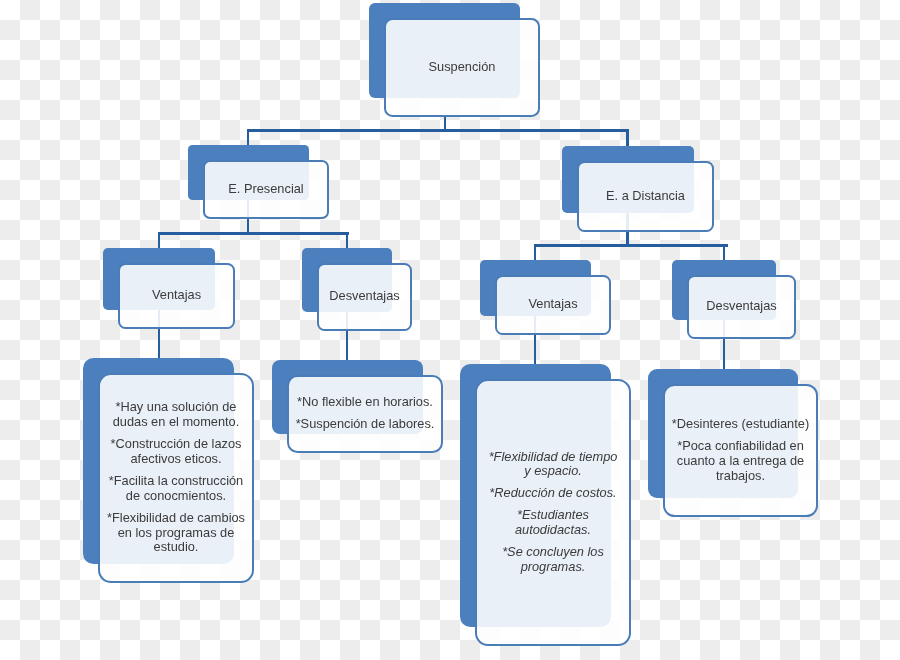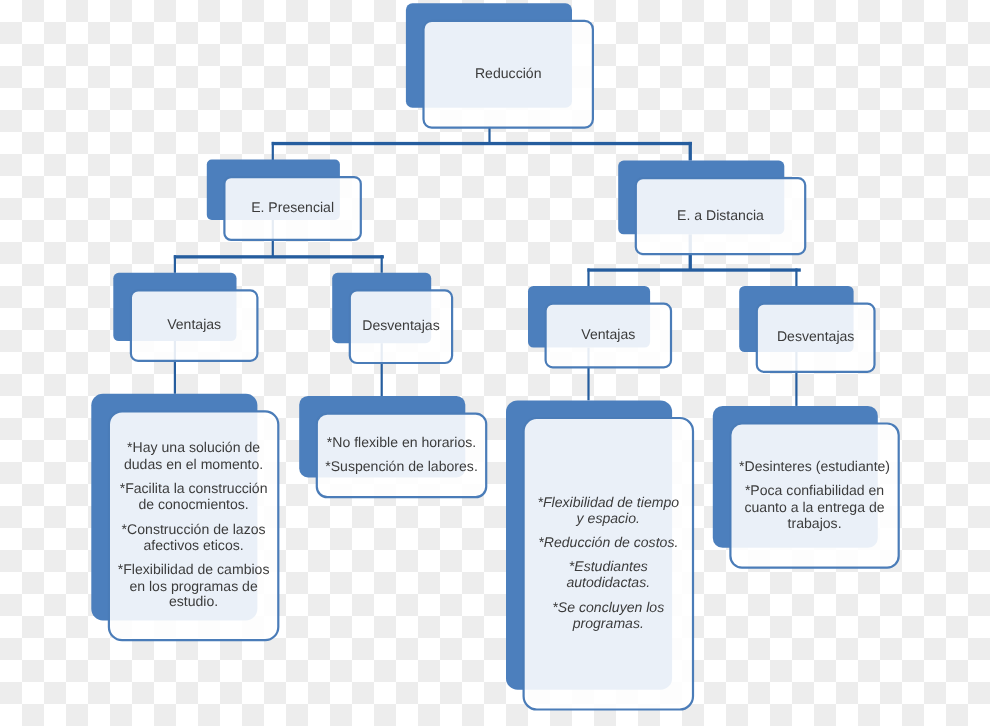--- a/index.html
+++ b/index.html
@@ -48,32 +48,32 @@
   <div class="conn" style="left:722.7px;top:244.4px;width:2.3px;height:16px;"></div>
 
   <div class="conn" style="left:157.7px;top:310px;width:2.3px;height:48px;"></div>
   <div class="conn" style="left:346.2px;top:312px;width:2.3px;height:48px;"></div>
   <div class="conn" style="left:534.2px;top:316px;width:2.3px;height:48px;"></div>
   <div class="conn" style="left:722.7px;top:320px;width:2.3px;height:49px;"></div>
 
   <div class="node" style="--r:6px;left:369px;top:3px;width:151px;height:95px;">
     <div class="shadow"></div>
     <div class="card">
-      <div class="txt">Reducción</div>
+      <div class="txt">Suspención</div>
     </div>
   </div>
 
   <div class="node" style="--r:4.5px;left:188px;top:145px;width:121px;height:55px;">
     <div class="shadow"></div>
     <div class="card">
       <div class="txt">E. Presencial</div>
     </div>
   </div>
 
-  <div class="node" style="--r:5px;left:562px;top:146px;width:132px;height:67px;padding-left:19px;">
+  <div class="node" style="--r:5px;left:562px;top:146px;width:132px;height:67px;">
     <div class="shadow"></div>
     <div class="card">
       <div class="txt">E. a Distancia</div>
     </div>
   </div>
 
   <div class="node" style="--r:5px;left:103px;top:248px;width:112px;height:62px;">
     <div class="shadow"></div>
     <div class="card">
       <div class="txt">Ventajas</div>
@@ -98,23 +98,23 @@
     <div class="shadow"></div>
     <div class="card">
       <div class="txt">Desventajas</div>
     </div>
   </div>
 
   <div class="node" style="--r:10.5px;left:83px;top:358px;width:151px;height:206px;">
     <div class="shadow"></div>
     <div class="card">
       <div class="txt"><p>*Hay una solución de
-dudas en el momento.</p><p>*Facilita la construcción
-de conocmientos.</p><p>*Construcción de lazos
-afectivos eticos.</p><p>*Flexibilidad de cambios
+dudas en el momento.</p><p>*Construcción de lazos
+afectivos eticos.</p><p>*Facilita la construcción
+de conocmientos.</p><p>*Flexibilidad de cambios
 en los programas de
 estudio.</p></div>
     </div>
   </div>
 
   <div class="node" style="--r:8px;left:272px;top:360px;width:151px;height:74px;">
     <div class="shadow"></div>
     <div class="card">
       <div class="txt"><p>*No flexible en horarios.</p><p>*Suspención de labores.</p></div>
     </div>

